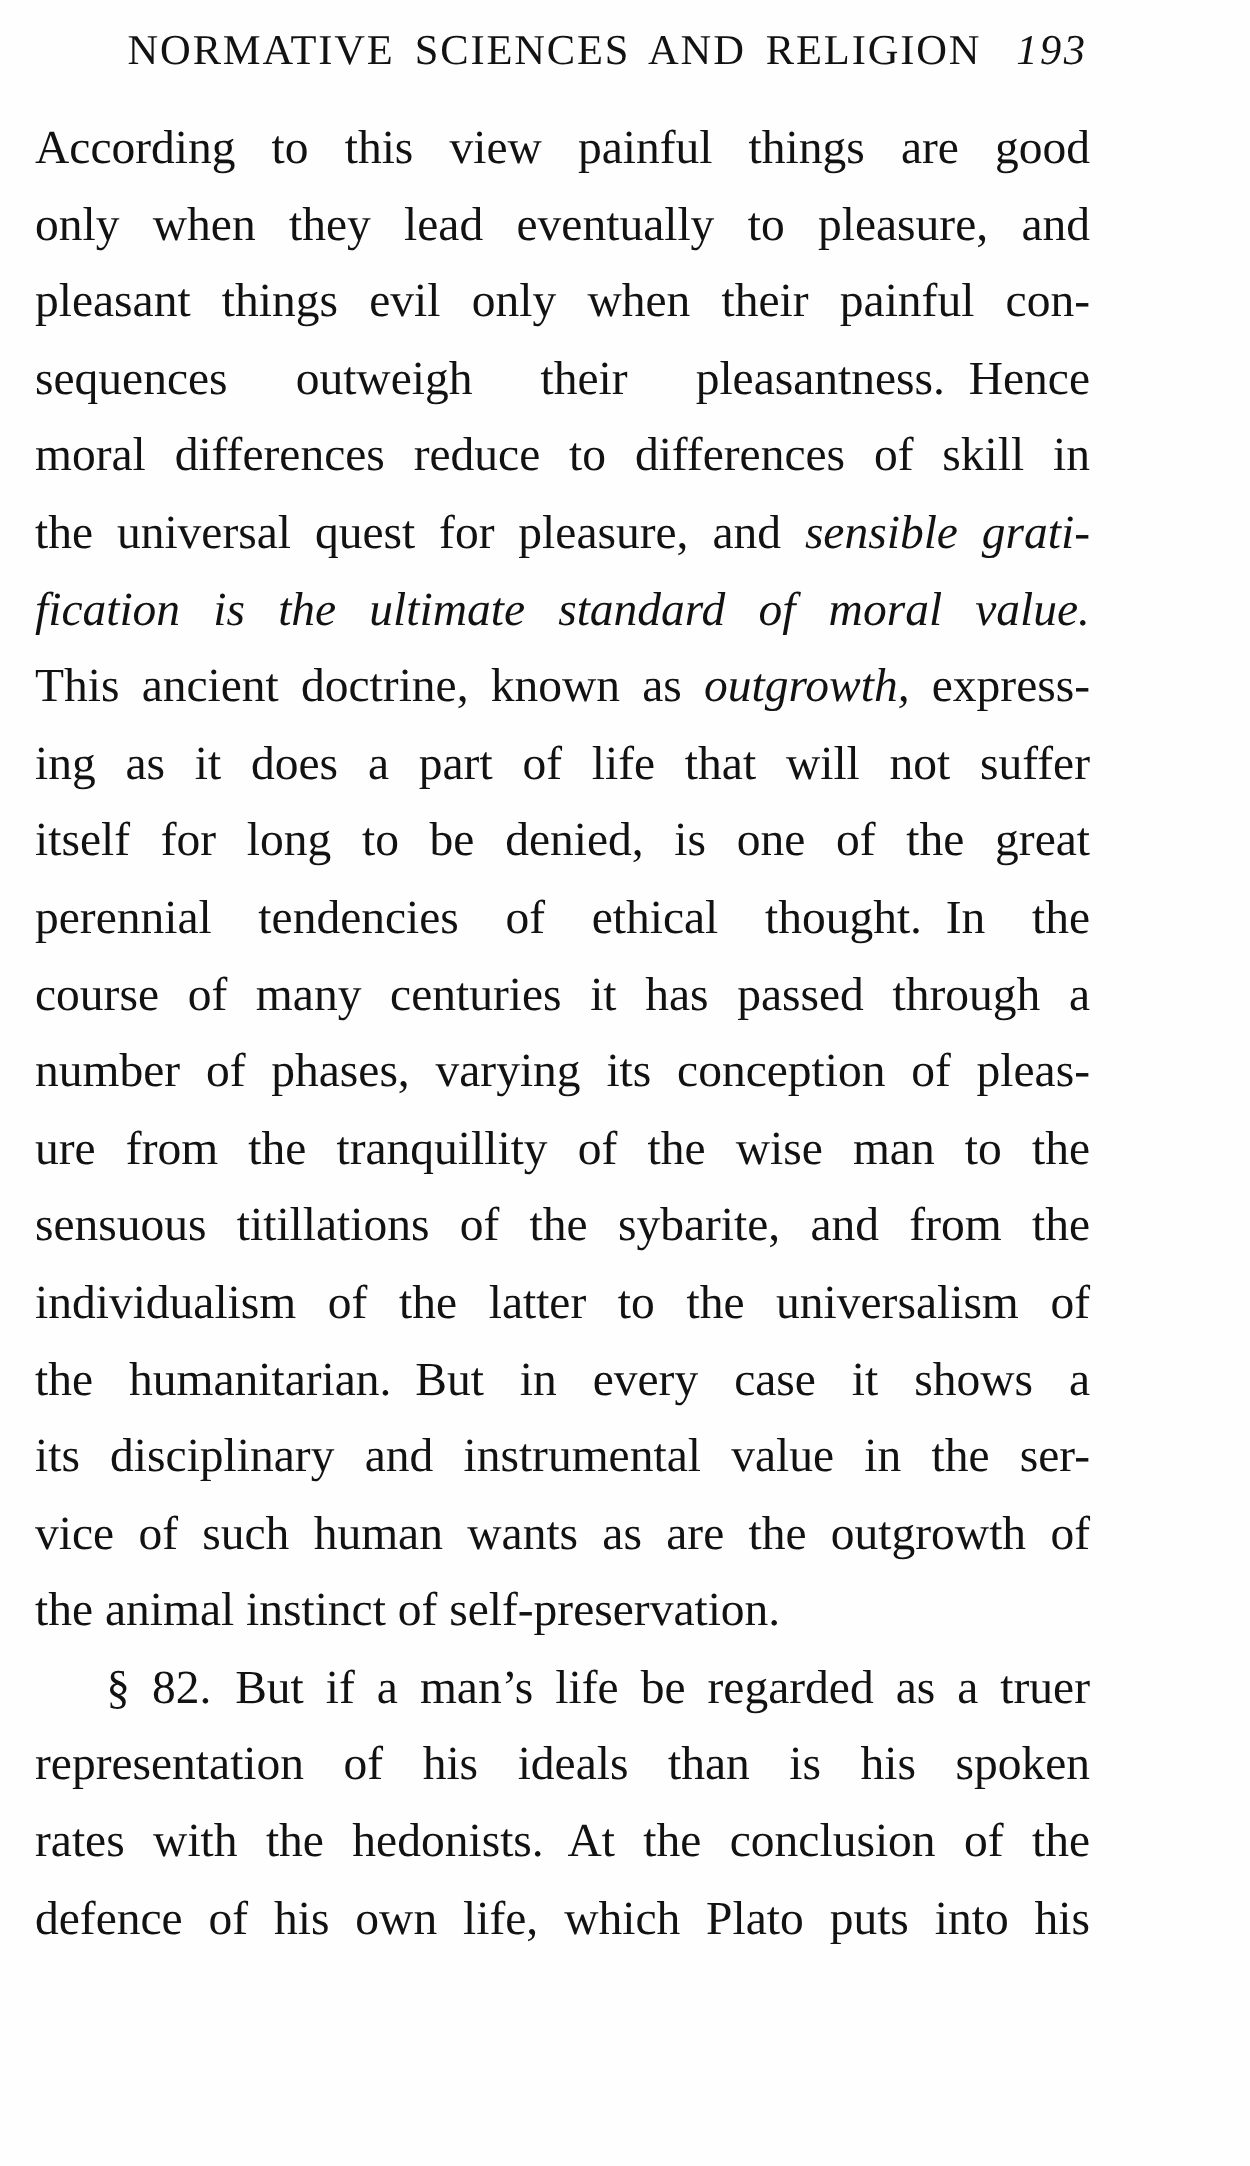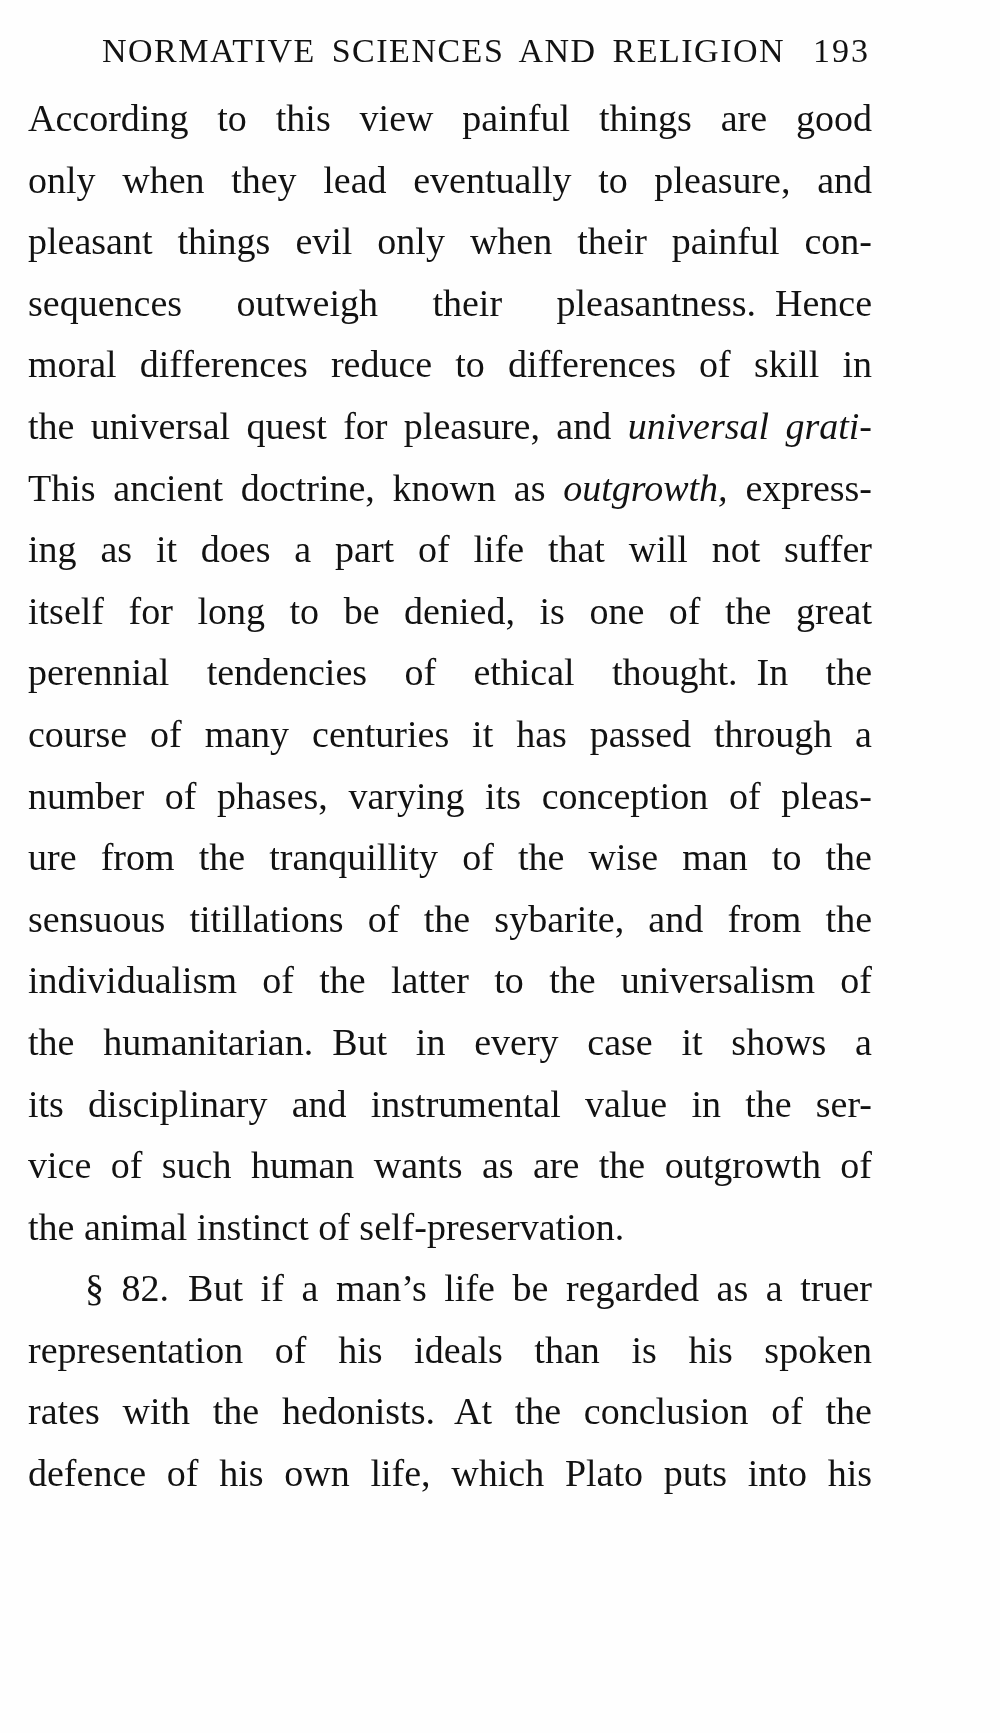--- a/index.html
+++ b/index.html
@@ -13,31 +13,32 @@
     height: 1733px;
     background: #fefefe;
     overflow: hidden;
     color: #121212;
     font-family: "Liberation Serif", "DejaVu Serif", serif;
   }
   .running-head {
     position: absolute;
     left: 102px;
     right: 130px;
-    top: 32px;
+    top: 22px;
     display: flex;
     justify-content: space-between;
     align-items: flex-end;
     font-size: 34px;
     letter-spacing: 1.5px;
     word-spacing: 6px;
     white-space: nowrap;
   }
   .rh-folio {
     letter-spacing: 2px;
+    font-style: italic;
   }
   .text-block {
     position: absolute;
     left: 28px;
     top: 88px;
     width: 844px;
     font-size: 38px;
     line-height: 61.6px;
   }
   .line {
@@ -67,21 +68,22 @@
   <div class="running-head">
     <span class="rh-title">NORMATIVE SCIENCES AND RELIGION</span>
     <span class="rh-folio">193</span>
   </div>
   <div class="text-block" id="text-block">
       <div class="line"><span>According to this view painful things are good</span></div>
       <div class="line"><span>only when they lead eventually to pleasure, and</span></div>
       <div class="line"><span>pleasant things evil only when their painful con-</span></div>
       <div class="line"><span>sequences outweigh their pleasantness. Hence</span></div>
       <div class="line"><span>moral differences reduce to differences of skill in</span></div>
-      <div class="line"><span>the universal quest for pleasure, and </span><span class="it">universal grati-</span></div>
+      <div class="line"><span>the universal quest for pleasure, and </span><span class="it">sensible grati-</span></div>
+      <div class="line"><span class="it">fication is the ultimate standard of moral value.</span></div>
       <div class="line"><span>This ancient doctrine, known as </span><span class="it">outgrowth,</span><span> express-</span></div>
       <div class="line"><span>ing as it does a part of life that will not suffer</span></div>
       <div class="line"><span>itself for long to be denied, is one of the great</span></div>
       <div class="line"><span>perennial tendencies of ethical thought. In the</span></div>
       <div class="line"><span>course of many centuries it has passed through a</span></div>
       <div class="line"><span>number of phases, varying its conception of pleas-</span></div>
       <div class="line"><span>ure from the tranquillity of the wise man to the</span></div>
       <div class="line"><span>sensuous titillations of the sybarite, and from the</span></div>
       <div class="line"><span>individualism of the latter to the universalism of</span></div>
       <div class="line"><span>the humanitarian. But in every case it shows a</span></div>

